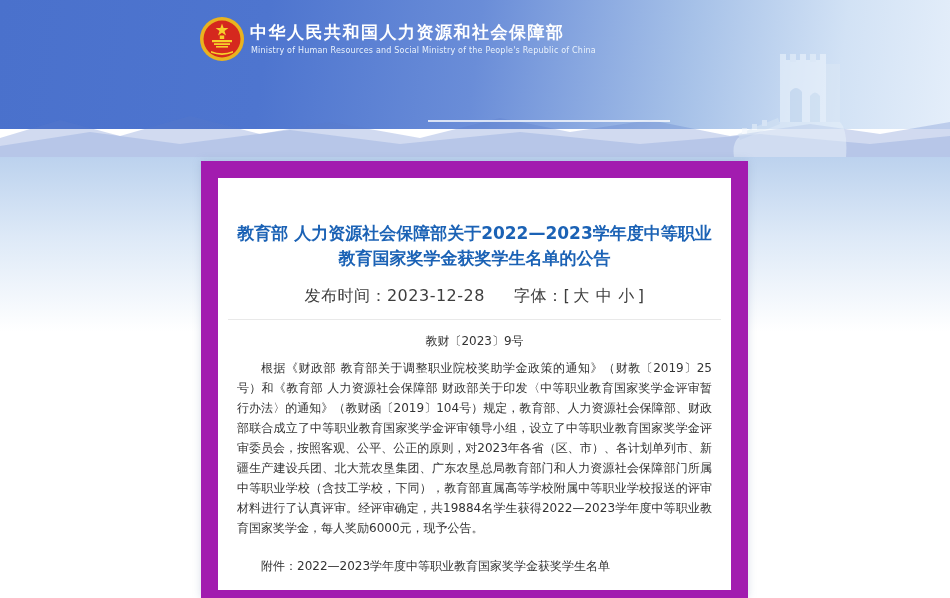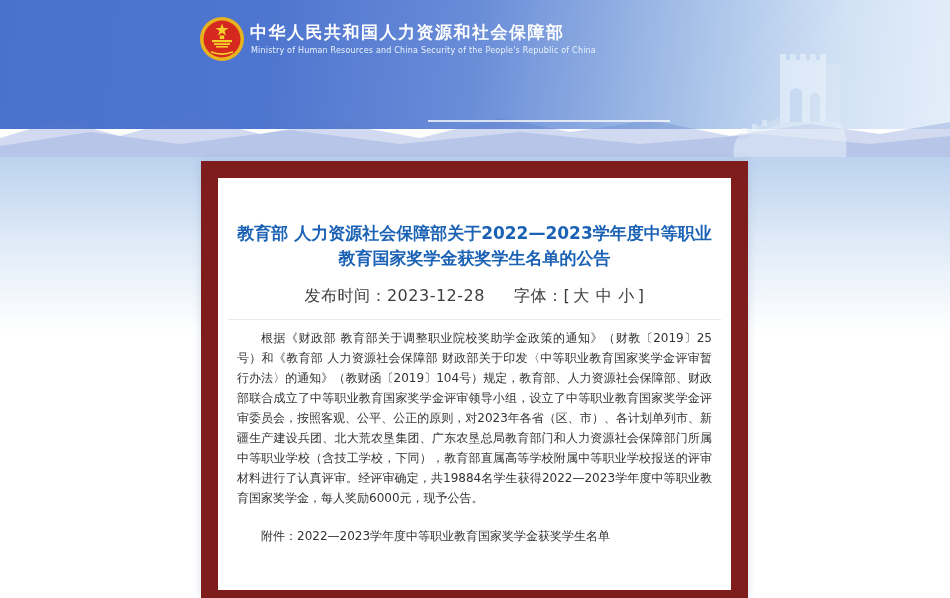--- a/index.html
+++ b/index.html
@@ -34,21 +34,21 @@
     background:rgba(255,255,255,.75);
   }
   
   .page-bg{
     position:absolute;left:0;top:157px;width:950px;height:175px;
     background:linear-gradient(180deg,#bcd2ee 0%,#dde9f7 45%,#ffffff 100%);
   }
   
   .paper-outer{
     position:absolute;left:201px;top:161px;width:547px;height:437px;
-    background:#7f1d1d;box-shadow:0 0 8px rgba(110,135,175,.28);
+    background:#a21caf;box-shadow:0 0 8px rgba(110,135,175,.28);
   }
   .paper{
     position:absolute;left:17px;top:17px;width:513px;height:412px;background:#ffffff;
   }
   .doc-title{
     margin:43px 13px 0;text-align:center;
     color:#1b62b5;font-weight:bold;font-size:17px;line-height:25px;
   }
   .doc-meta{
     margin-top:15px;text-align:center;font-size:16px;color:#3d3d3d;letter-spacing:.5px;
@@ -95,39 +95,40 @@
     <circle cx="23" cy="23" r="18.5" fill="#d5281e"></circle>
     <polygon points="23,7.5 24.6,12.1 29.4,12.1 25.5,15 27,19.6 23,16.8 19,19.6 20.5,15 16.6,12.1 21.4,12.1" fill="#f7d02a"></polygon>
     <rect x="13" y="24" width="20" height="2.2" fill="#f7d02a"></rect>
     <rect x="15" y="27.2" width="16" height="1.8" fill="#f7d02a"></rect>
     <rect x="17" y="30" width="12" height="1.6" fill="#f7d02a"></rect>
     <rect x="20.8" y="19.5" width="4.4" height="3.5" fill="#f7d02a"></rect>
     <path d="M12,35 Q23,39.5 34,35 L34,36.8 Q23,41 12,36.8 Z" fill="#f7d02a"></path>
   </svg>
 
   <div class="org-cn">中华人民共和国人力资源和社会保障部</div>
-  <div class="org-en">Ministry of Human Resources and China Security of the People's Republic of China</div>
+  <div class="org-en">Ministry of Human Resources and Social Ministry of the People's Republic of China</div>
   <div class="banner-underline"></div>
 </div>
 
 <div class="page-bg"></div>
 
 <div class="paper-outer">
   <div class="paper">
 
     <div class="doc-title">教育部 人力资源社会保障部关于2022—2023学年度中等职业教育国家奖学金获奖学生名单的公告</div>
 
     <div class="doc-meta">
       <span>发布时间：</span><span>2023-12-28</span>
       <span style="display:inline-block;width:18px;"></span>
       <span>字体：</span><span>[</span><span class="fs-link">大</span><span class="fs-link">中</span><span class="fs-link">小</span><span>]</span>
     </div>
 
     <div class="sep"></div>
 
+    <div class="doc-number">教财〔2023〕9号</div>
 
     <div class="doc-body">
       <p>根据《财政部 教育部关于调整职业院校奖助学金政策的通知》（财教〔2019〕25号）和《教育部 人力资源社会保障部 财政部关于印发〈中等职业教育国家奖学金评审暂行办法〉的通知》（教财函〔2019〕104号）规定，教育部、人力资源社会保障部、财政部联合成立了中等职业教育国家奖学金评审领导小组，设立了中等职业教育国家奖学金评审委员会，按照客观、公平、公正的原则，对2023年各省（区、市）、各计划单列市、新疆生产建设兵团、北大荒农垦集团、广东农垦总局教育部门和人力资源社会保障部门所属中等职业学校（含技工学校，下同），教育部直属高等学校附属中等职业学校报送的评审材料进行了认真评审。经评审确定，共19884名学生获得2022—2023学年度中等职业教育国家奖学金，每人奖励6000元，现予公告。</p>
     </div>
 
     <div class="attachment">附件：2022—2023学年度中等职业教育国家奖学金获奖学生名单</div>
 
   </div>
 </div>
 

